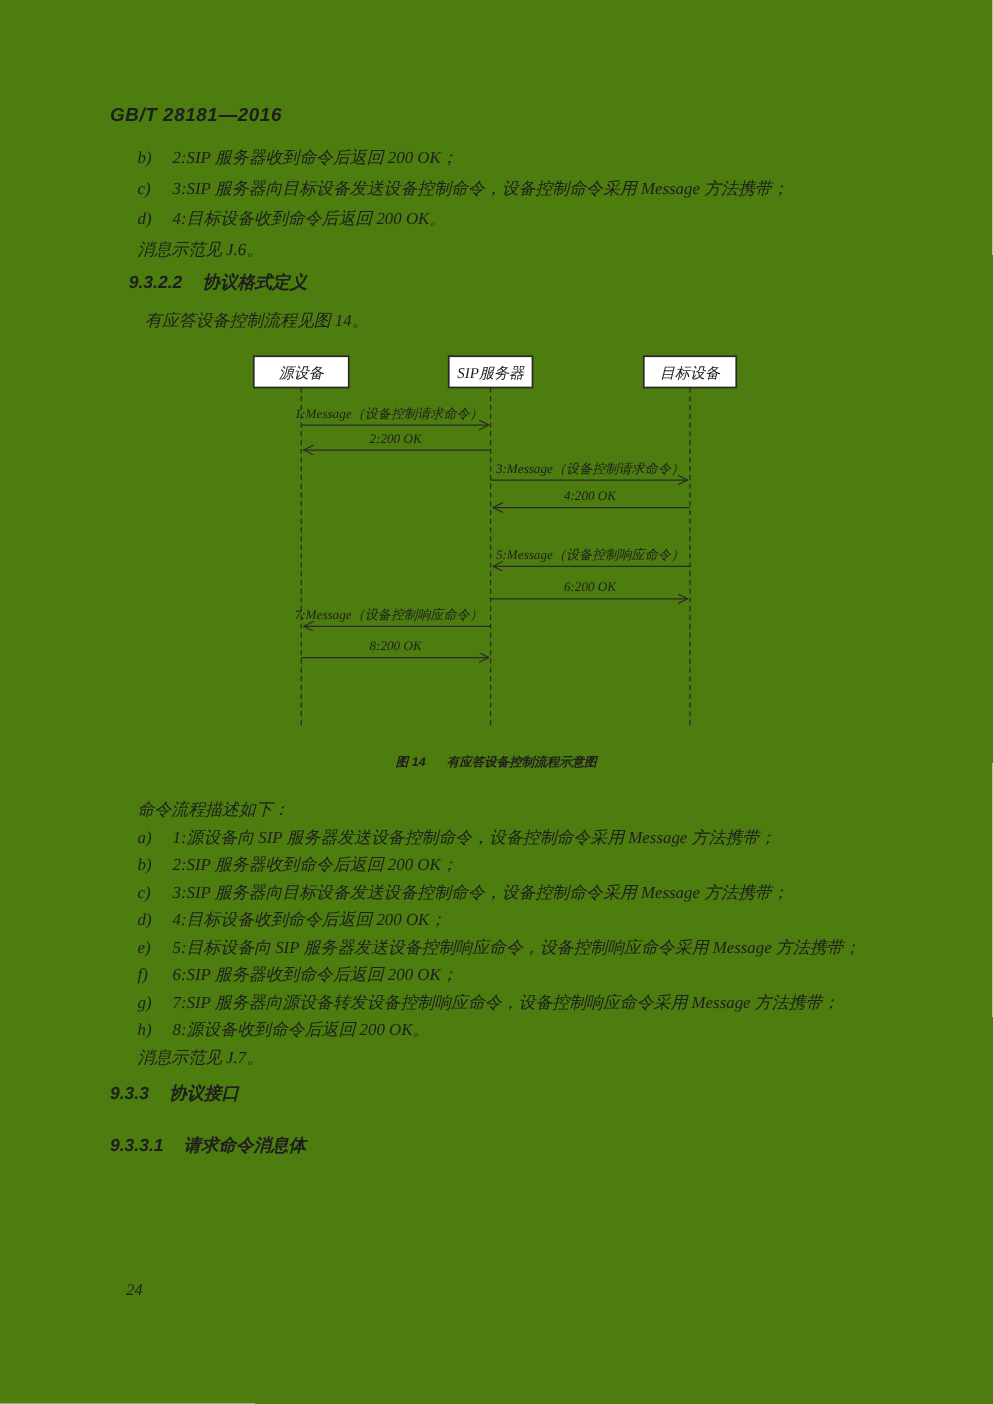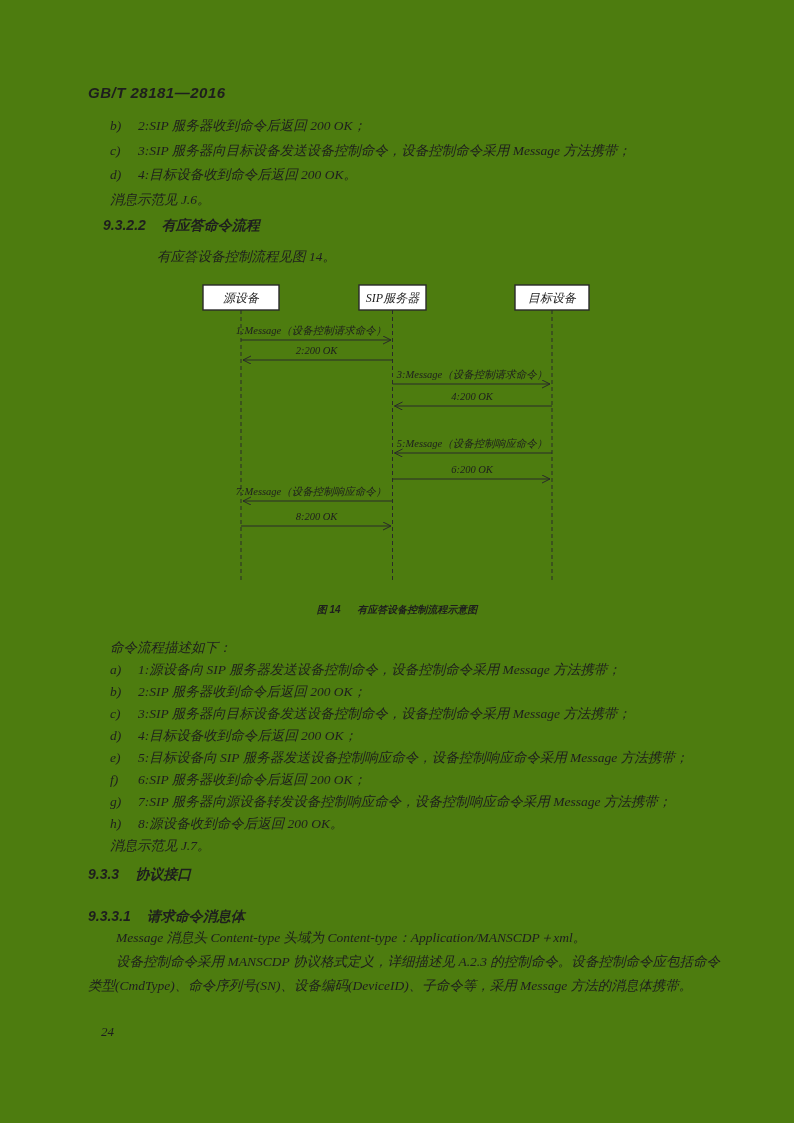--- a/index.html
+++ b/index.html
@@ -24,21 +24,21 @@
 
   .heading {
     font-family:"Liberation Sans","DejaVu Sans",sans-serif;
     font-weight:700; font-size:14px; display:flex;
   }
   .heading .sec-num { margin-right:16px; }
   .h-9322 { left:88px; top:217px;margin-left:15px; }
   .h-933  { left:88px; top:866px; }
   .h-9331 { left:88px; top:908px; }
 
-  .intro-9322 { left:116px; top:248px; font-size:13.5px;margin-left:41px; }
+  .intro-9322 { left:116px; top:248px; font-size:13.5px; }
 
   .figure-wrap { left:185px; top:283px; width:420px; height:312px; }
   .figure-wrap svg text {
     font-family:"Liberation Serif","DejaVu Serif",serif;
     fill:#1e1e1e;
   }
   .actor-label { font-size:12px; }
   .msg-label { font-size:10.5px; }
 
   .fig-caption {
@@ -78,21 +78,21 @@
     </div>
     <div class="list-row">
       <span class="letter">d)</span>
       <span class="txt">4:目标设备收到命令后返回 200 OK。</span>
     </div>
     <div class="note-line">消息示范见 J.6。</div>
   </div>
 
   <div class="abs heading h-9322">
     <span class="sec-num">9.3.2.2</span>
-    <span class="sec-title">有应答命令流程</span>
+    <span class="sec-title">协议格式定义</span>
   </div>
 
   <div class="abs intro-9322">有应答设备控制流程见图 14。</div>
 
   <div class="abs figure-wrap">
     <svg width="420" height="312" viewBox="0 0 420 312">
       <defs>
         <marker id="arw" markerWidth="10" markerHeight="10" refX="8" refY="4" orient="auto" markerUnits="userSpaceOnUse">
           <path d="M0,0 L8,4 L0,8" fill="none" stroke="#2a2a2a" stroke-width="1"></path>
         </marker>
@@ -182,20 +182,16 @@
   <div class="abs heading h-933">
     <span class="sec-num">9.3.3</span>
     <span class="sec-title">协议接口</span>
   </div>
 
   <div class="abs heading h-9331">
     <span class="sec-num">9.3.3.1</span>
     <span class="sec-title">请求命令消息体</span>
   </div>
 
-  <div class="abs paras">
-    <p>Message 消息头 Content-type 头域为 Content-type：Application/MANSCDP＋xml。</p>
-    <p class="just">设备控制命令采用 MANSCDP 协议格式定义，详细描述见 A.2.3 的控制命令。设备控制命令应包括命令类型(CmdType)、命令序列号(SN)、设备编码(DeviceID)、子命令等，采用 Message 方法的消息体携带。</p>
-  </div>
 
   <div class="abs page-num">24</div>
 
 </div>
 
 </body></html>

